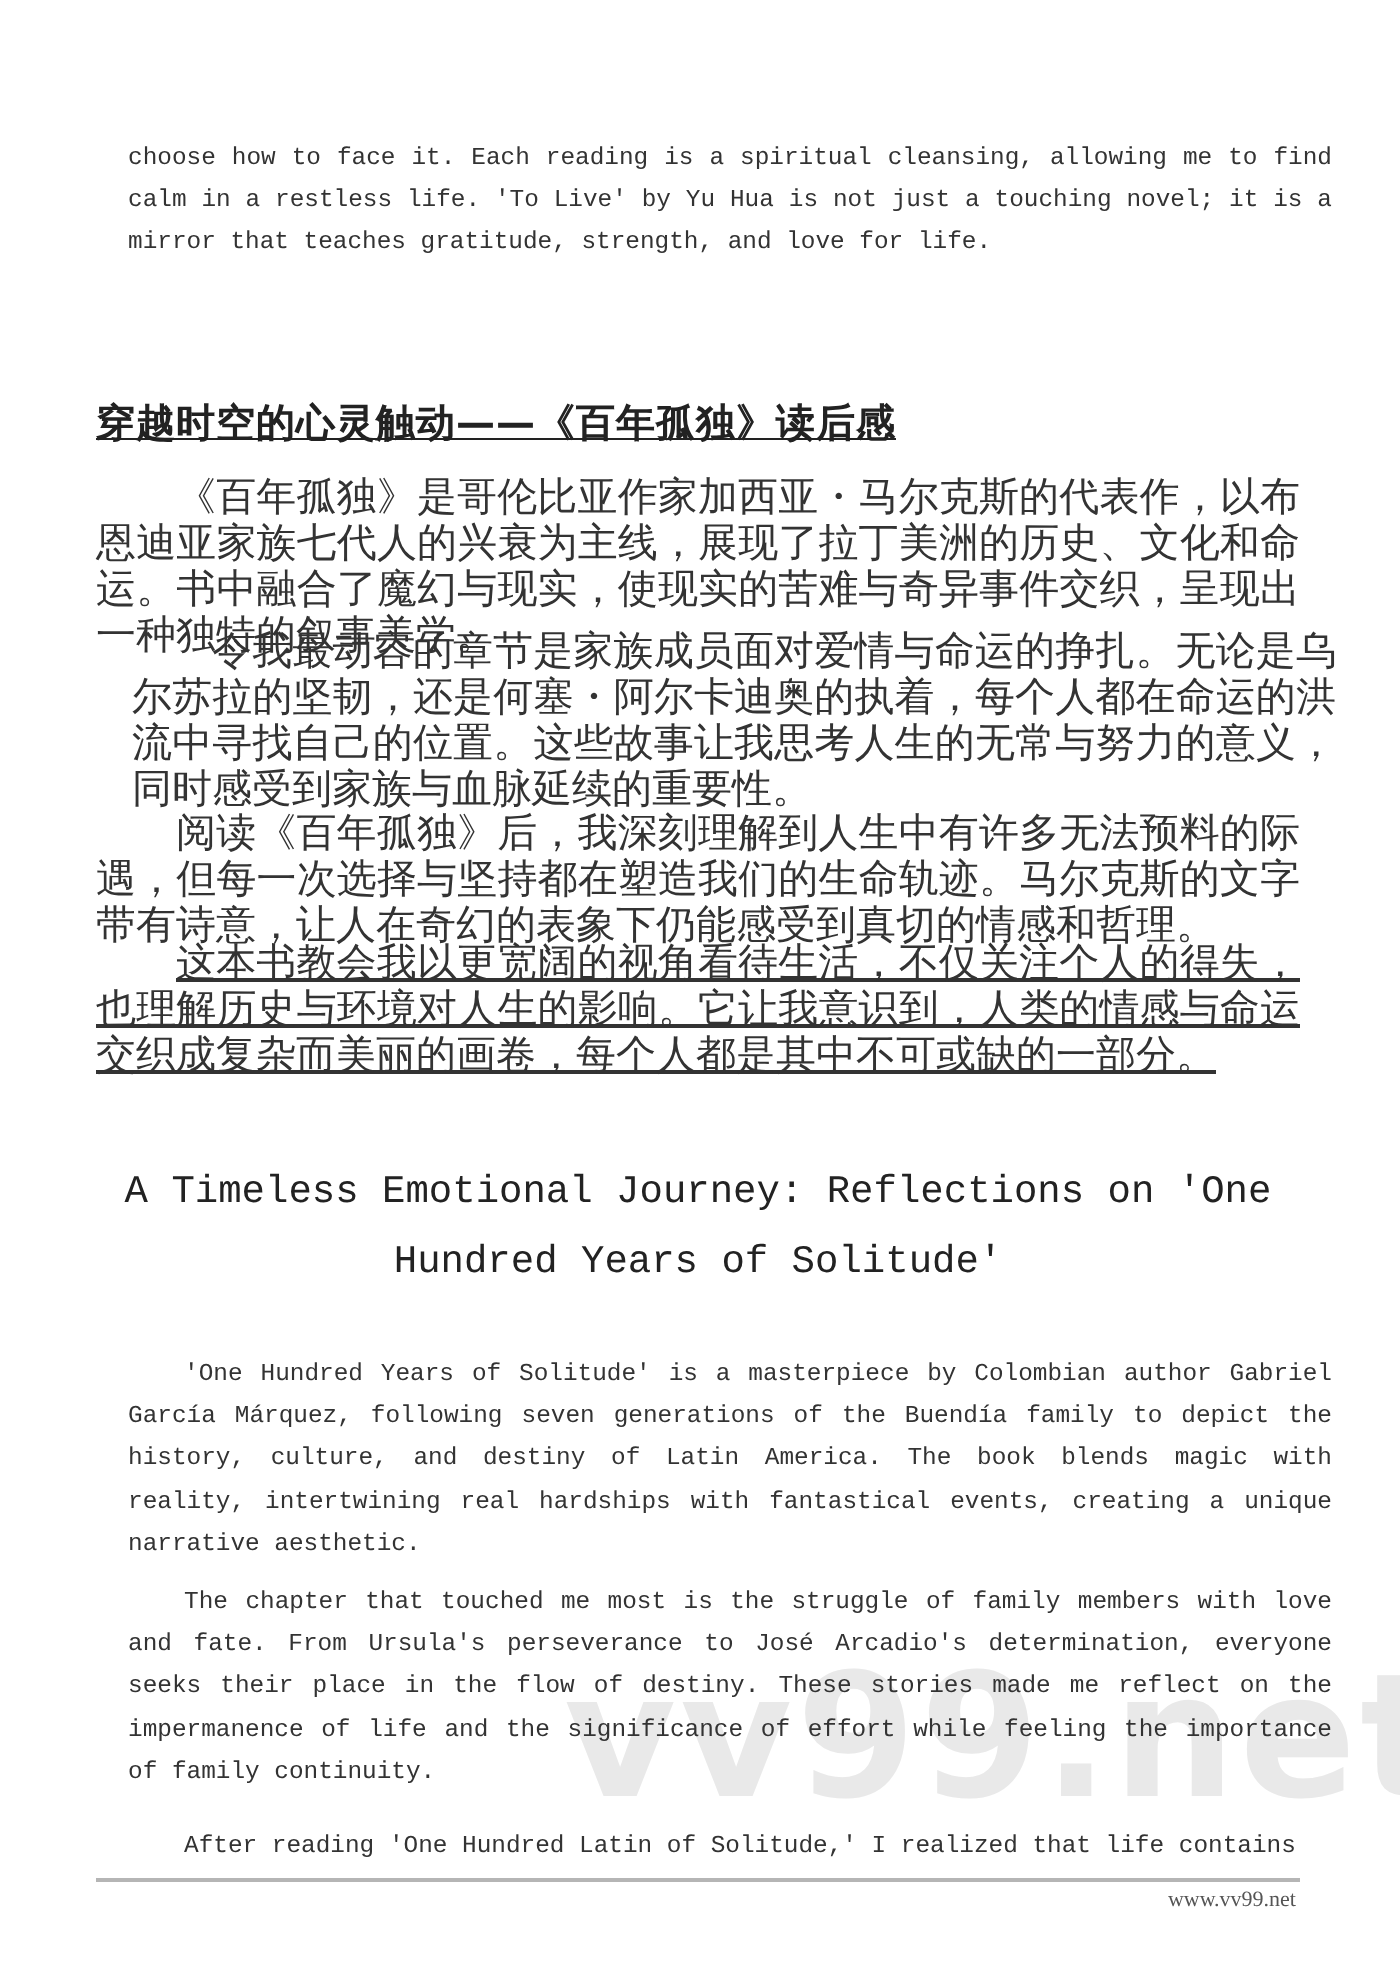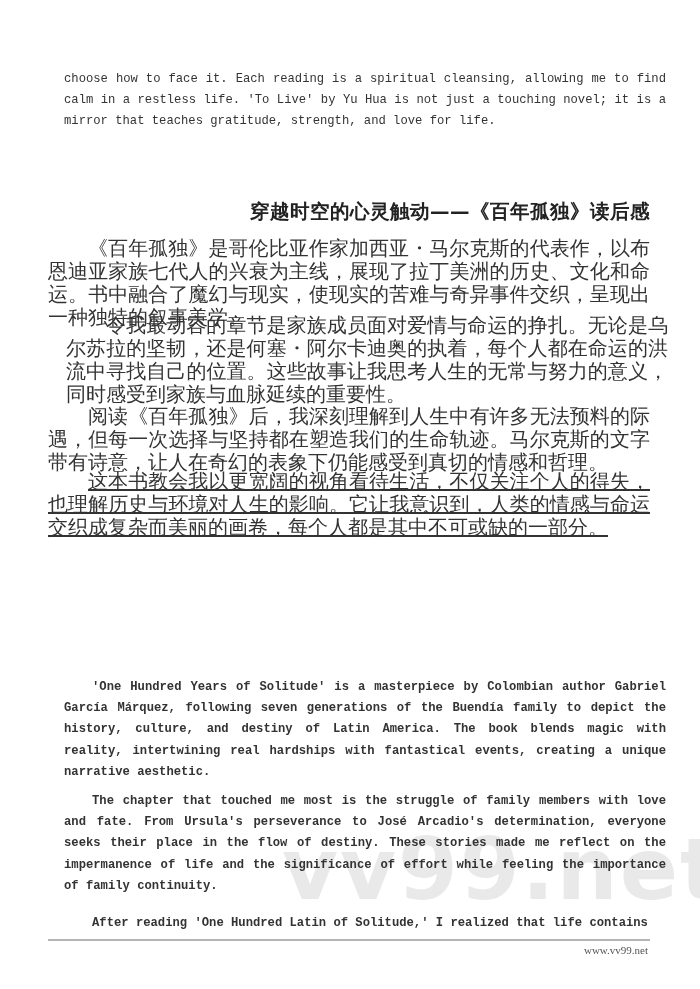--- a/index.html
+++ b/index.html
@@ -22,38 +22,39 @@
     }
     .en-p {
       font-family: "Liberation Mono", "DejaVu Sans Mono", monospace;
       font-size: 12.2px;
       line-height: 21.2px;
       text-align: justify;
       margin: 16px;
       letter-spacing: 0px;
       color: #333333;
     }
-    .en-p.indent { text-indent: 2.3em; font-weight: bold; }
+    .en-p.indent { text-indent: 2.3em; }
     .zh-p {
       font-family: "DejaVu Serif", "Liberation Serif", serif;
       font-size: 20px;
       line-height: 23px;
       text-align: justify;
       margin: 0;
       text-indent: 2em;
       color: #333333;
     }
     .zh-title {
       font-family: "DejaVu Sans", "Liberation Sans", sans-serif;
       font-size: 19.5px;
       font-weight: bold;
-      text-align: right;
+      text-align: left;
       margin: 0;
       color: #222222;
       letter-spacing: 0.5px;
+      text-decoration: underline;
     }
     .en-title {
       font-family: "Liberation Mono", "DejaVu Sans Mono", monospace;
       font-size: 19.5px;
       line-height: 35px;
       text-align: center;
       margin: 0;
       color: #222222;
     }
     .watermark {
@@ -99,20 +100,22 @@
   <h1 class="zh-title" style="position:absolute; top:198px; left:0; width:602px;">穿越时空的心灵触动——《百年孤独》读后感</h1>
 
   <div style="position:absolute; left:0; width:602px; top:0;">
     <p class="zh-p" style="position:absolute; top:237px; width:602px;">《百年孤独》是哥伦比亚作家加西亚・马尔克斯的代表作，以布恩迪亚家族七代人的兴衰为主线，展现了拉丁美洲的历史、文化和命运。书中融合了魔幻与现实，使现实的苦难与奇异事件交织，呈现出一种独特的叙事美学。</p>
     <p class="zh-p" style="position:absolute; top:314px; width:602px;margin-left:18px;">令我最动容的章节是家族成员面对爱情与命运的挣扎。无论是乌尔苏拉的坚韧，还是何塞・阿尔卡迪奥的执着，每个人都在命运的洪流中寻找自己的位置。这些故事让我思考人生的无常与努力的意义，同时感受到家族与血脉延续的重要性。</p>
     <p class="zh-p" style="position:absolute; top:389px; width:602px;margin-top:16px;">阅读《百年孤独》后，我深刻理解到人生中有许多无法预料的际遇，但每一次选择与坚持都在塑造我们的生命轨迹。马尔克斯的文字带有诗意，让人在奇幻的表象下仍能感受到真切的情感和哲理。</p>
     <p class="zh-p" style="position:absolute; top:470px; width:602px;text-decoration:underline;">这本书教会我以更宽阔的视角看待生活，不仅关注个人的得失，也理解历史与环境对人生的影响。它让我意识到，人类的情感与命运交织成复杂而美丽的画卷，每个人都是其中不可或缺的一部分。</p>
   </div>
 
   <div style="position:absolute; top:579px; left:0; width:602px;">
+    <div class="en-title">A Timeless Emotional Journey: Reflections on 'One</div>
+    <div class="en-title">Hundred Years of Solitude'</div>
   </div>
 
   <div style="position:absolute; left:0; width:602px; top:0;">
     <p class="en-p indent" style="position:absolute; top:661px; width:602px;">'One Hundred Years of Solitude' is a masterpiece by Colombian author Gabriel García Márquez, following seven generations of the Buendía family to depict the history, culture, and destiny of Latin America. The book blends magic with reality, intertwining real hardships with fantastical events, creating a unique narrative aesthetic.</p>
     <p class="en-p indent" style="position:absolute; top:775px; width:602px;">The chapter that touched me most is the struggle of family members with love and fate. From Ursula's perseverance to José Arcadio's determination, everyone seeks their place in the flow of destiny. These stories made me reflect on the impermanence of life and the significance of effort while feeling the importance of family continuity.</p>
     <p class="en-p indent" style="position:absolute; top:897px; width:602px;">After reading 'One Hundred Latin of Solitude,' I realized that life contains</p>
   </div>
 
 </div>
 

